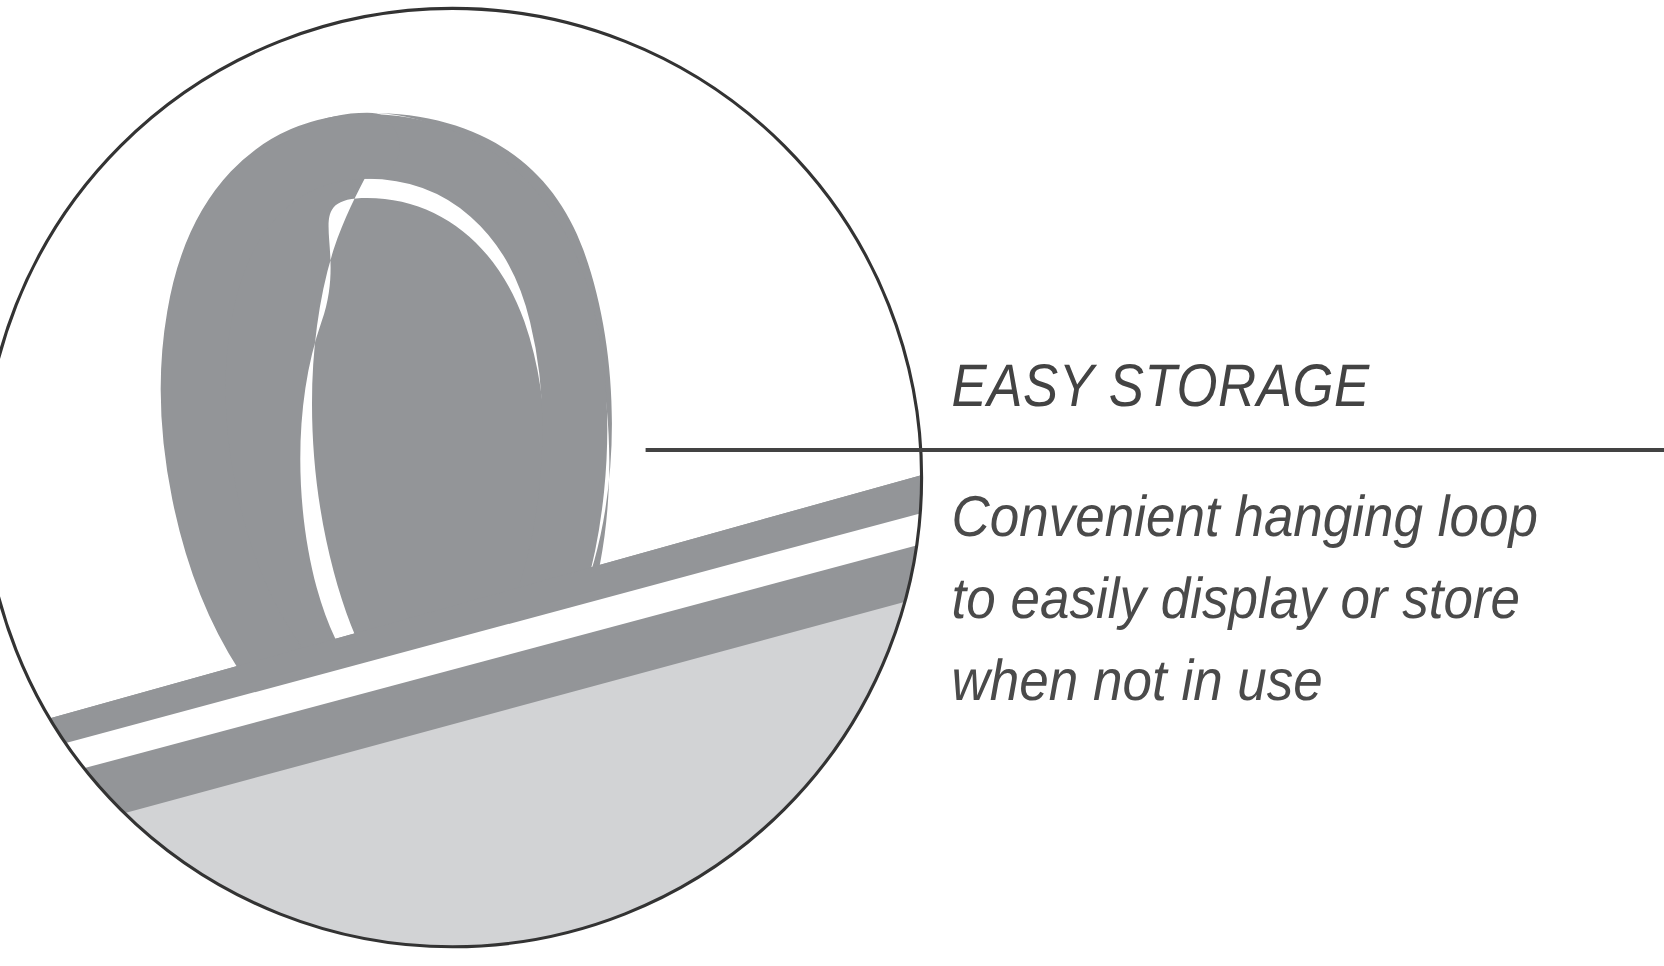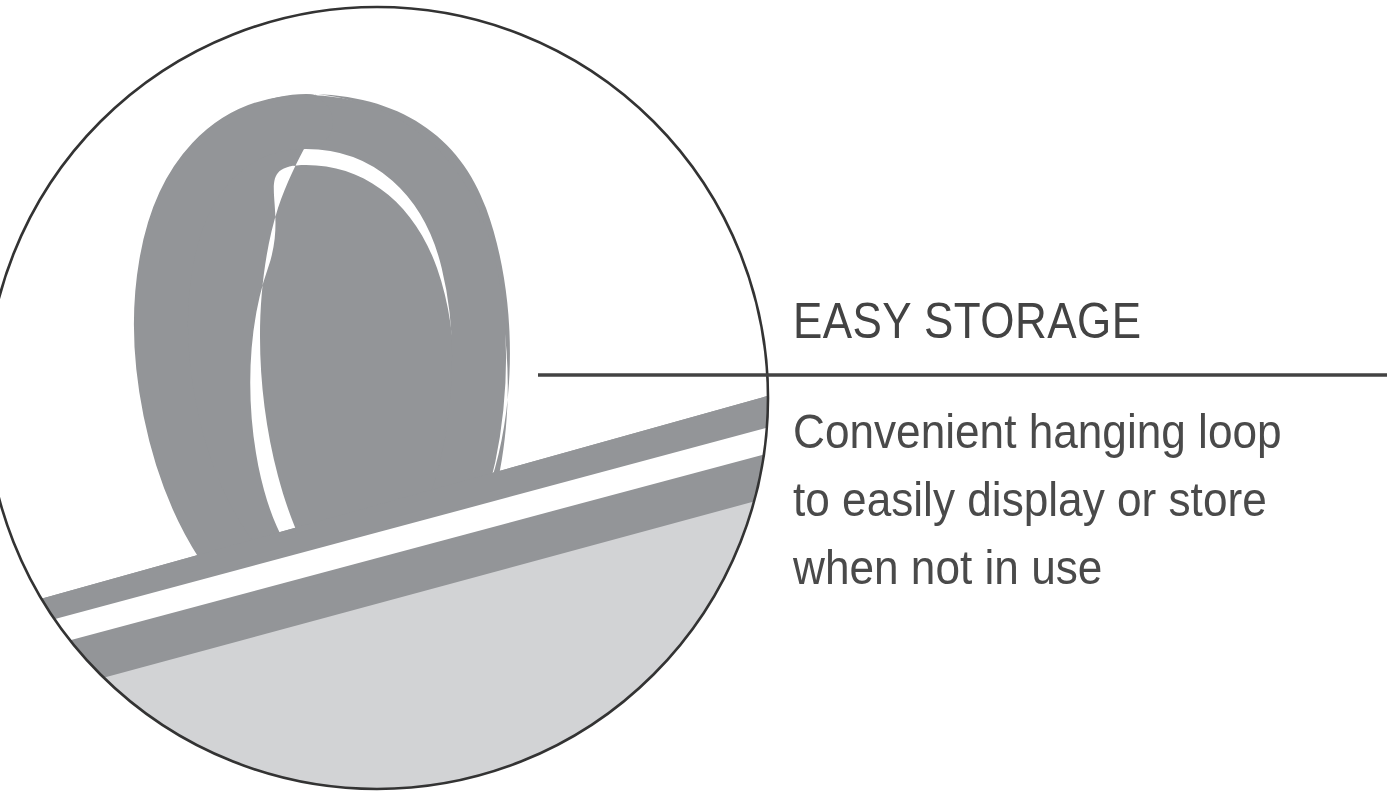--- a/index.html
+++ b/index.html
@@ -11,20 +11,21 @@
     width: 1387px;
     height: 805px;
     overflow: hidden;
     font-family: "Liberation Sans", "DejaVu Sans", sans-serif;
   }
   #infographic {
     position: relative;
     width: 1387px;
     height: 805px;
     background: #ffffff;
+    font-style: italic;
   }
   #illustration {
     position: absolute;
     left: 0;
     top: 0;
     width: 1387px;
     height: 805px;
   }
   .text-block {
     position: absolute;

